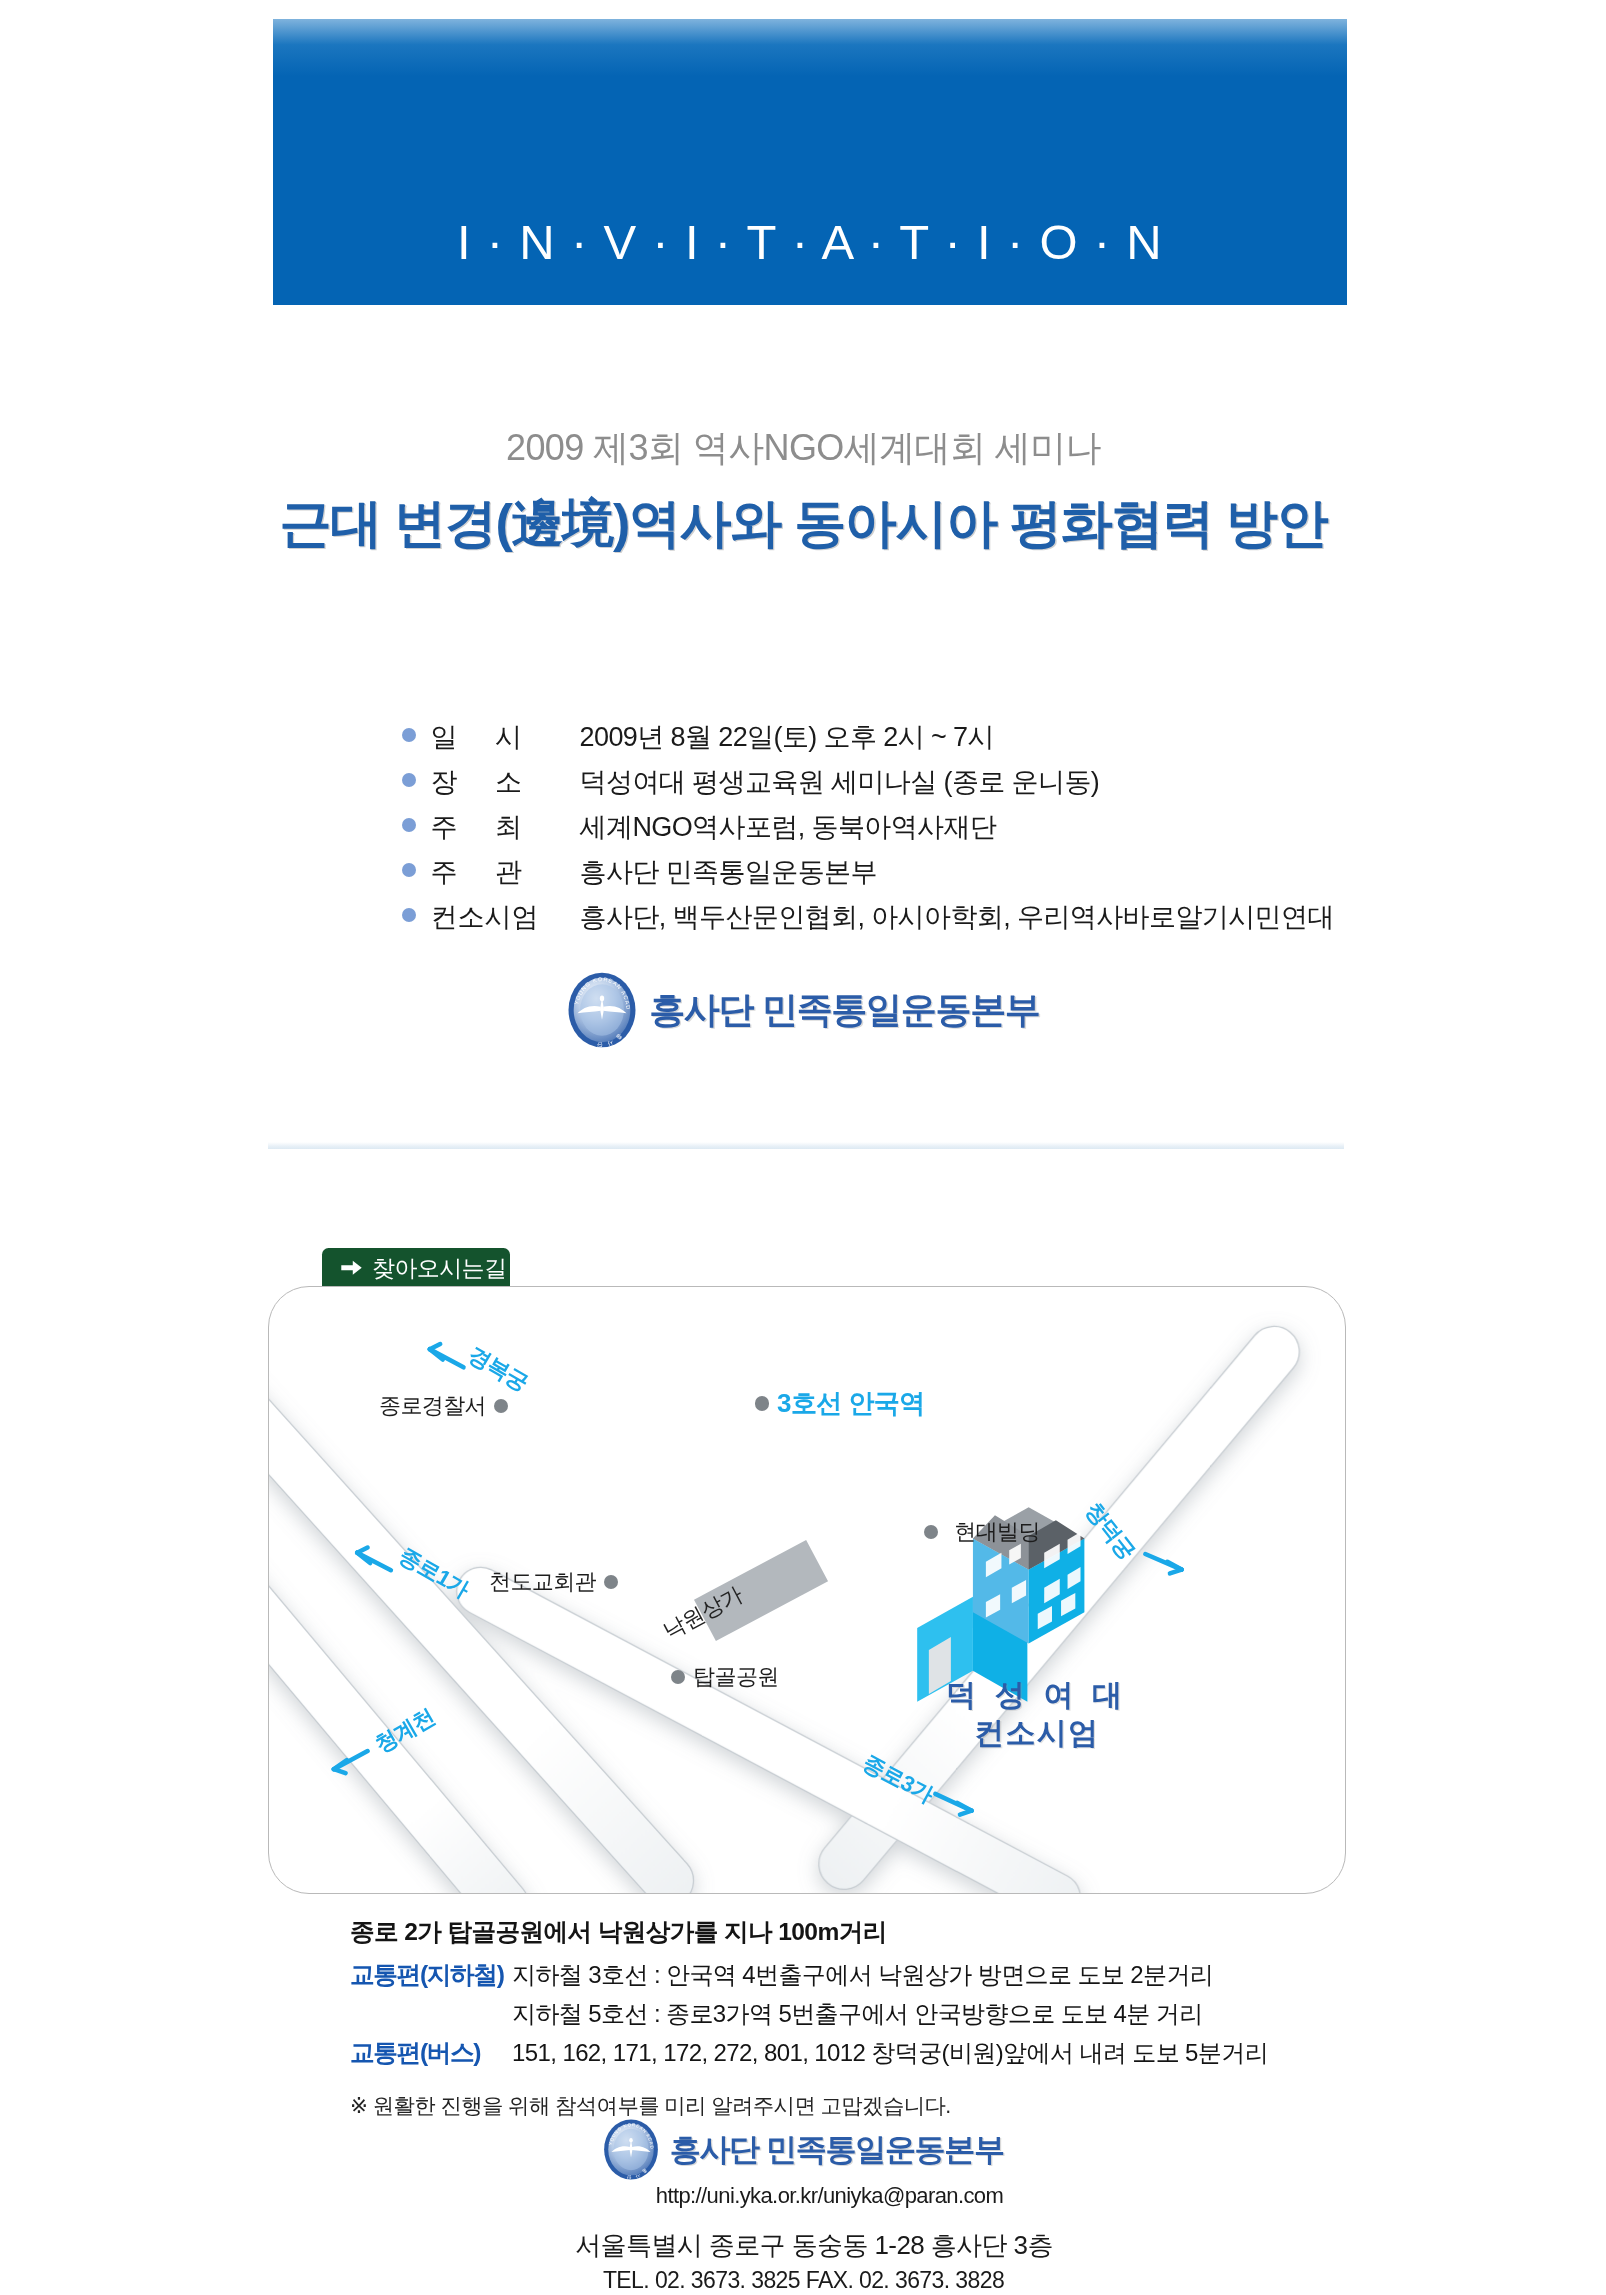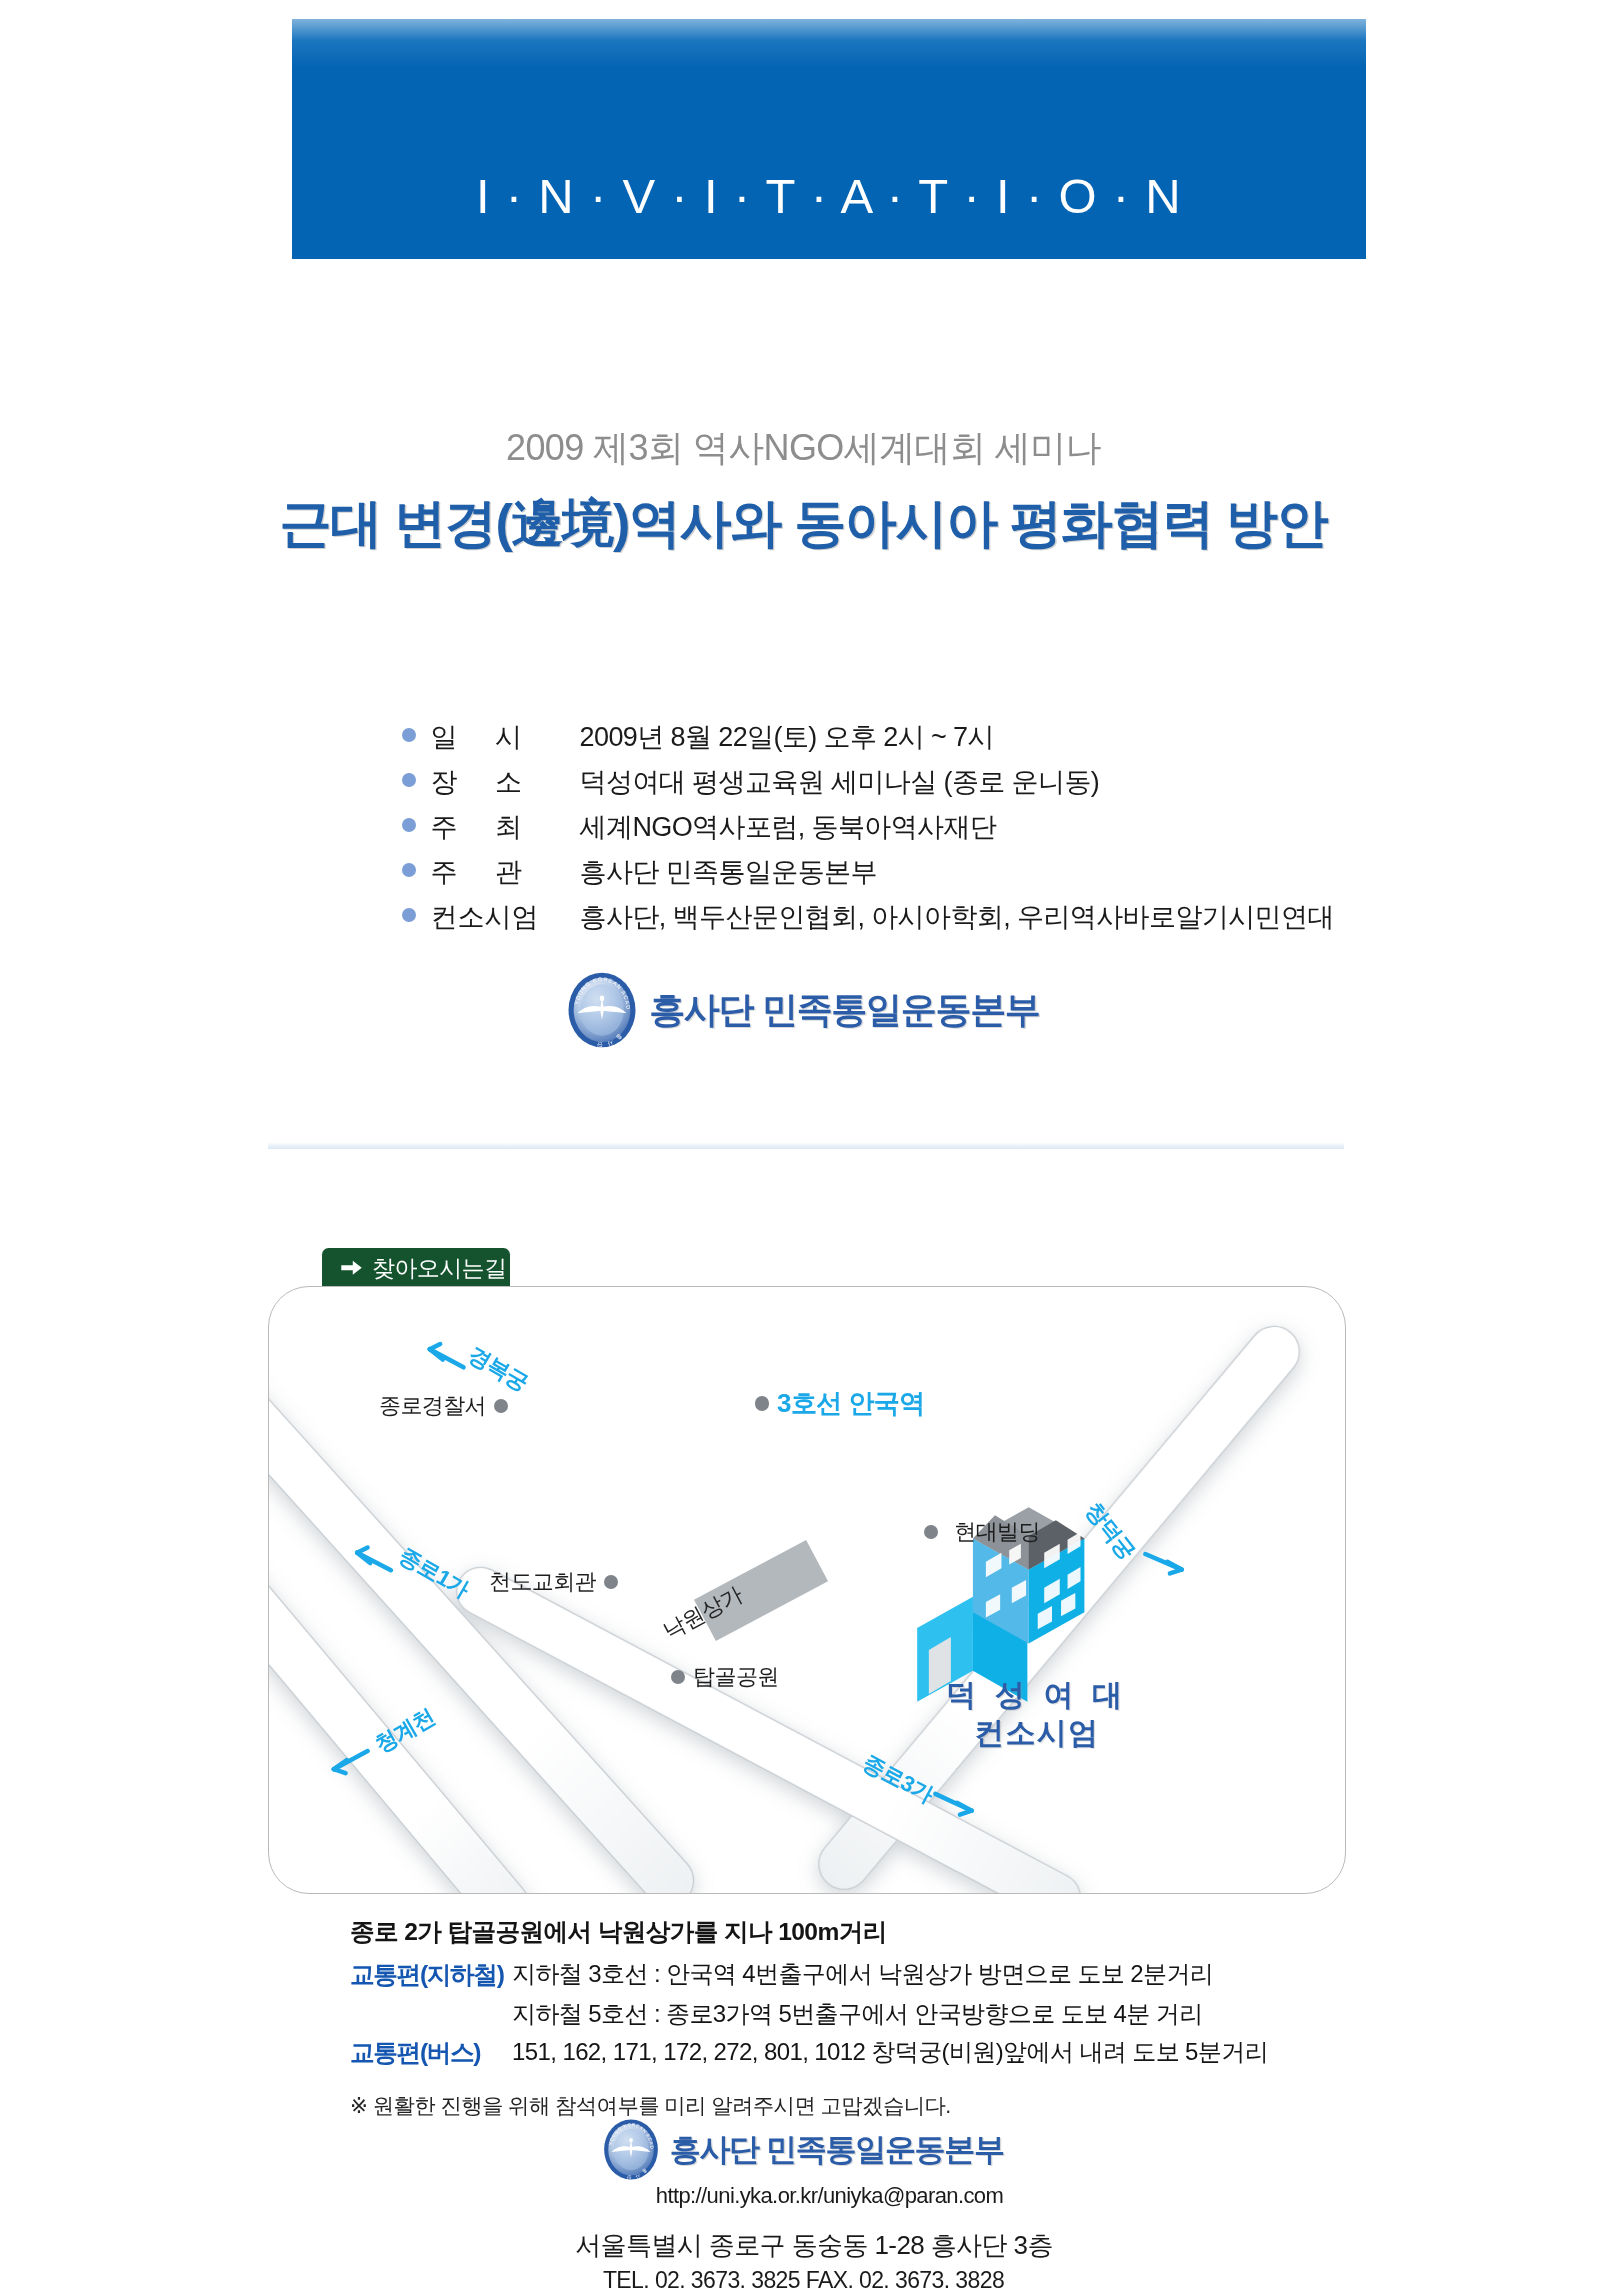--- a/index.html
+++ b/index.html
@@ -6,21 +6,21 @@
   body{
     width:1607px;height:2295px;
     background:#ffffff;
     font-family:"Liberation Sans","DejaVu Sans",sans-serif;
     position:relative;overflow:hidden;
   }
   .page{position:absolute;inset:0;}
 
   
   .banner{
-    position:absolute;left:292px;top:19.4px;width:1074px;height:240px;
+    position:absolute;left:273px;top:19.4px;width:1074px;height:286px;
     background:linear-gradient(180deg,#7fb3dd 0%,#1b76bf 9%,#0464b4 20%,#0464b4 100%);
   }
   .banner-word{
     position:absolute;left:0;right:0;bottom:35px;
     text-align:center;color:#ffffff;
     font-size:49px;font-weight:400;letter-spacing:1.3px;
     font-family:"Liberation Sans",sans-serif;
   }
 
   
@@ -96,21 +96,21 @@
   }
   .dest-name{
     position:absolute;color:#2b5ca8;font-size:30px;font-weight:700;
     line-height:1.25;letter-spacing:5.2px;text-align:center;
     text-shadow:1.3px 1.3px 0 rgba(150,150,150,.28);
   }
 
   
   .dirs{position:absolute;left:350px;top:1915px;}
   .dir-head{font-size:24.6px;font-weight:700;color:#141414;letter-spacing:-0.6px;margin-bottom:10px;}
-  .dir-row{display:flex;align-items:flex-start;margin-bottom:6.5px;}
+  .dir-row{display:flex;align-items:center;margin-bottom:6.5px;}
   .dir-key{
     width:162px;flex:none;font-size:24.6px;font-weight:700;color:#1556b0;letter-spacing:-1.3px;
   }
   .dir-key.blank{color:transparent;}
   .dir-val{font-size:24px;color:#141414;letter-spacing:-0.6px;}
   .dir-note{margin-top:22px;font-size:21.4px;color:#242424;letter-spacing:-0.6px;}
 
   
   .foot{position:absolute;left:0;right:0;top:2119px;text-align:center;}
   .foot-lock{display:flex;justify-content:center;align-items:center;gap:10.4px;}

